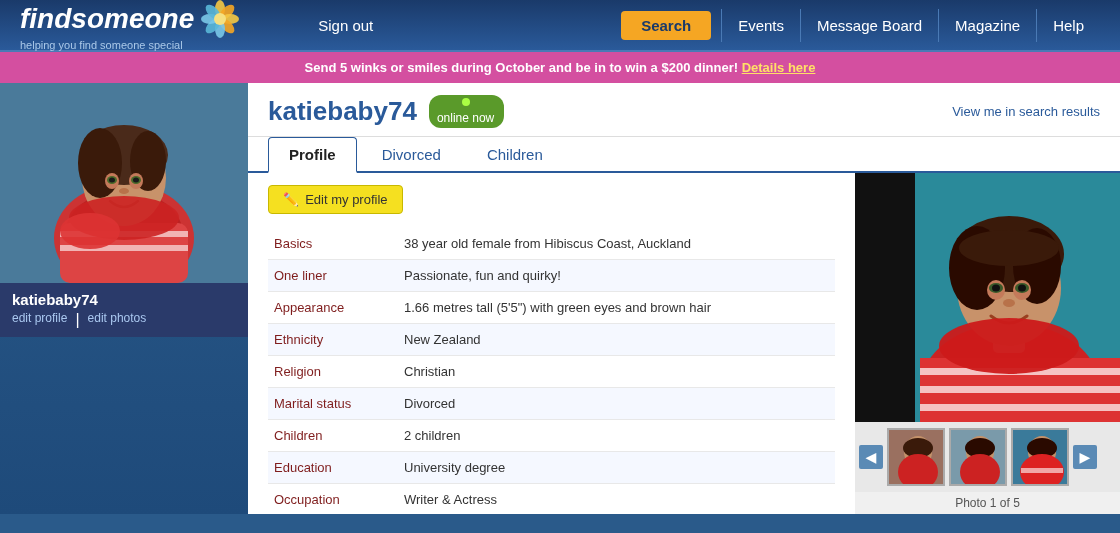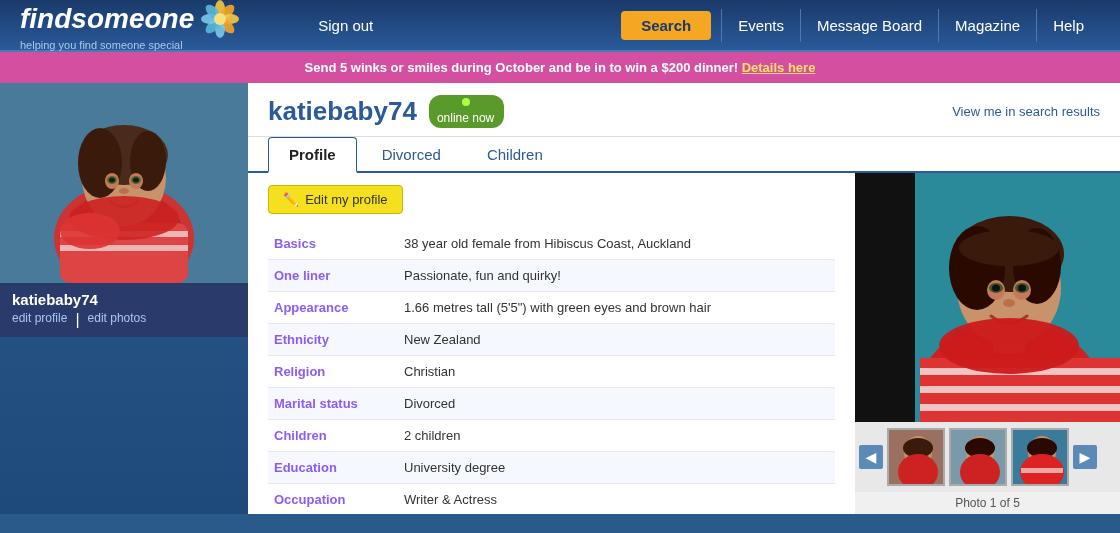--- a/index.html
+++ b/index.html
@@ -101,21 +101,21 @@
       background: #f5e020; border: 1px solid #c8b800; color: #333;
       padding: 6px 14px; border-radius: 4px; font-size: 13px; cursor: pointer;
       display: inline-flex; align-items: center; gap: 6px; margin-bottom: 14px;
     }
 
     .profile-table { width: 100%; border-collapse: collapse; }
     .profile-table tr { border-bottom: 1px solid #e8e8e8; }
     .profile-table tr:nth-child(even) { background: #f5f8ff; }
     .profile-table td { padding: 8px 6px; font-size: 13px; vertical-align: top; }
     .profile-table td:first-child {
-      color: #8b5cf6; font-weight: 700; width: 130px; padding-right: 12px;
+      color: #7f1d1d; font-weight: 400; width: 130px; padding-right: 12px;
     }
     .profile-table td:last-child { color: #333; }
 
     
     .photo-panel {
       width: 265px; flex-shrink: 0; background: #f0f0f0;
       display: flex; flex-direction: column; align-items: center;
       padding: 0;
     }
     .main-photo {

